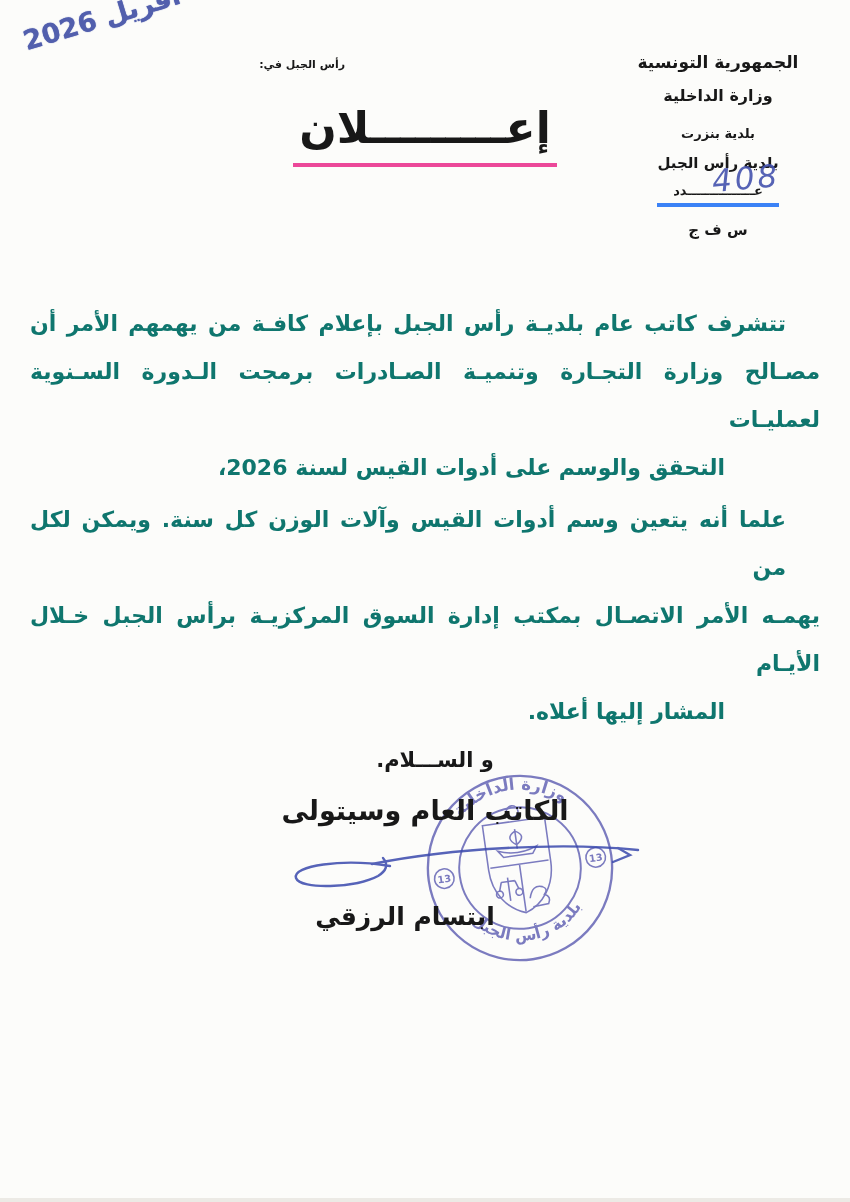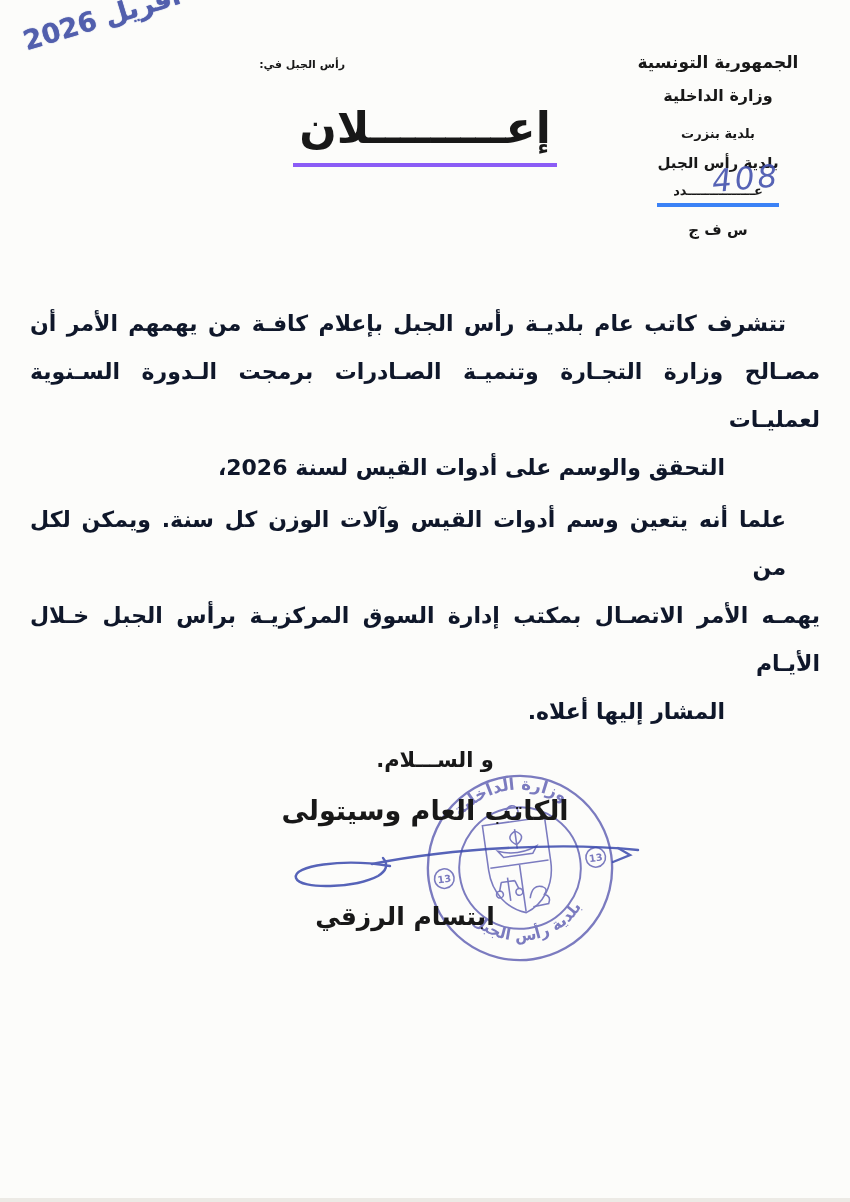--- a/index.html
+++ b/index.html
@@ -51,29 +51,29 @@
     color:#4553ae;letter-spacing:3px;
     transform:rotate(-5deg);opacity:.9;
   }
   .lh-ref{margin-top:9px;font-size:15px;letter-spacing:6px;}
 
   
   .title-wrap{position:absolute;top:102px;left:0;right:0;text-align:center;}
   .title{
     display:inline-block;direction:rtl;
     font-size:44px;font-weight:bold;
-    border-bottom:4px solid #8b5cf6;
+    border-bottom:4px solid #ec4899;
     padding:0 6px 10px 6px;
   }
 
   
   .body-text{
     position:absolute;top:300px;right:30px;left:30px;
     direction:rtl;font-weight:bold;font-size:22px;
-    line-height:48px;color:#0f172a;
+    line-height:48px;color:#0f766e;
   }
   .para{margin:0 0 4px 0;}
   .bline{text-align:justify;text-align-last:justify;}
   .bl-first{padding-right:34px;}
   .bl-last{text-align-last:right;padding-right:95px;}
 
   
   .closing{
     position:absolute;top:748px;left:20px;right:0;
     text-align:center;font-size:21px;font-weight:bold;direction:rtl;

